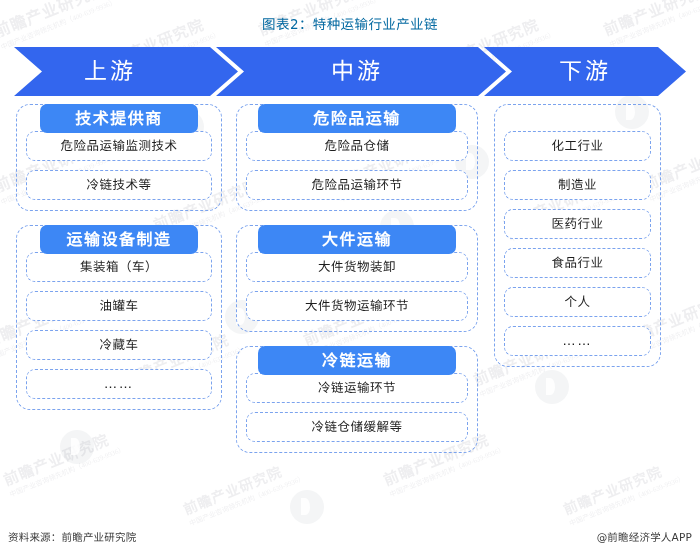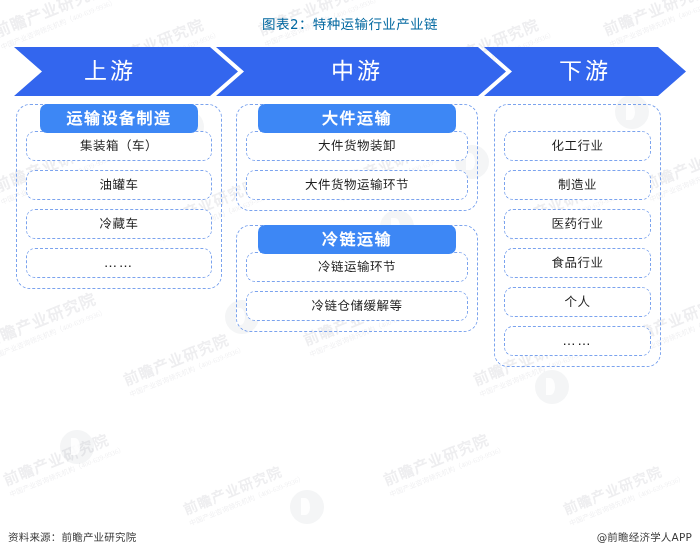--- a/index.html
+++ b/index.html
@@ -244,31 +244,45 @@
   </svg>
 </div>
 <div class="band-label" id="band-label-0">上游</div>
 <div class="band-label" id="band-label-1">中游</div>
 <div class="band-label" id="band-label-2">下游</div>
 
 <div id="columns">
 
   <div class="column" id="column-upstream">
     <div class="group">
+      <div class="group-title">技术提供商</div>
+      <div class="group-card">
+        <div class="item">危险品运输监测技术</div>
+        <div class="item">冷链技术等</div>
+      </div>
+    </div>
+    <div class="group">
       <div class="group-title">运输设备制造</div>
       <div class="group-card">
         <div class="item">集装箱（车）</div>
         <div class="item">油罐车</div>
         <div class="item">冷藏车</div>
         <div class="item dots">……</div>
       </div>
     </div>
   </div>
 
   <div class="column" id="column-midstream">
+    <div class="group">
+      <div class="group-title">危险品运输</div>
+      <div class="group-card">
+        <div class="item">危险品仓储</div>
+        <div class="item">危险品运输环节</div>
+      </div>
+    </div>
     <div class="group">
       <div class="group-title">大件运输</div>
       <div class="group-card">
         <div class="item">大件货物装卸</div>
         <div class="item">大件货物运输环节</div>
       </div>
     </div>
     <div class="group">
       <div class="group-title">冷链运输</div>
       <div class="group-card">

